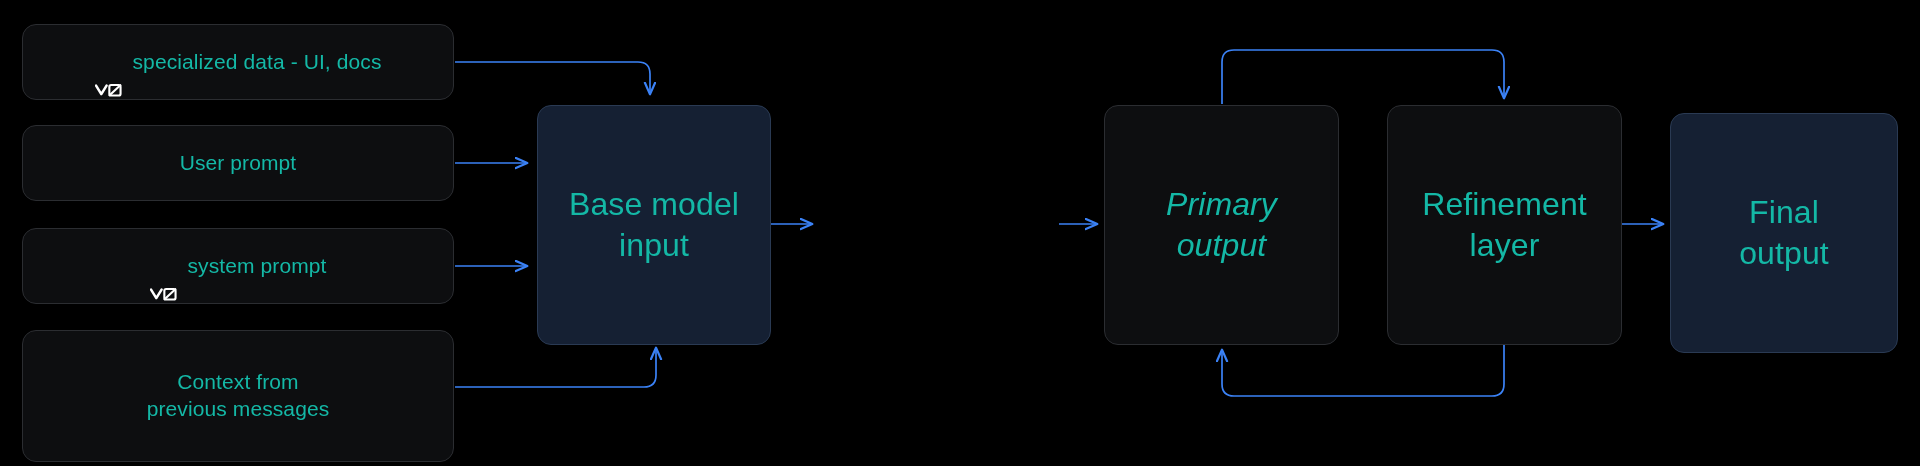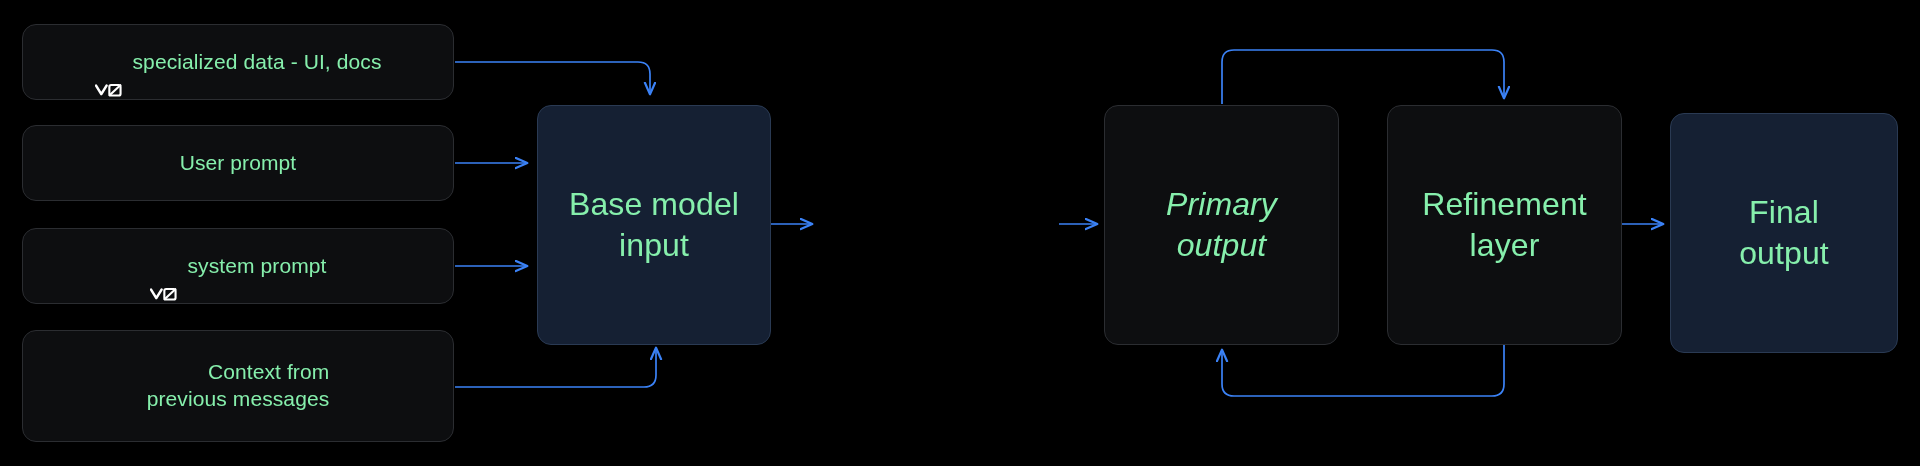--- a/index.html
+++ b/index.html
@@ -26,21 +26,21 @@
   }
   
   .node {
     position: absolute;
     display: flex;
     align-items: center;
     justify-content: center;
     text-align: center;
     border-radius: 14px;
     border: 1px solid #2b2d31;
-    color: #86efac;
+    color: #14b8a6;
     line-height: 1.28;
     letter-spacing: 0.1px;
     z-index: 2;
   }
   .node.dark   { background: #0d0e10; }
   .node.navy   { background: #152033; border-color: #2a3a53; }
 
   .node .label {
     display: flex;
     align-items: center;
@@ -122,21 +122,21 @@
         <svg viewBox="0 0 40 26" xmlns="http://www.w3.org/2000/svg">
           <path d="M1.5 7.5 L9 19.5 L16.5 7.5" fill="none" stroke="#ffffff" stroke-width="3.6" stroke-linecap="round" stroke-linejoin="round"></path>
           <rect x="20.5" y="6.5" width="16" height="15" rx="2.6" fill="none" stroke="#ffffff" stroke-width="3"></rect>
           <path d="M20.8 21.2 L36.2 6.8" stroke="#ffffff" stroke-width="3" stroke-linecap="round"></path>
         </svg>
       </span>
       <span>system prompt</span>
     </span>
   </div>
 
-  <div class="node dark input-node" style="left:22px; top:330px; width:432px; height:112px;text-align:right;">
+  <div class="node dark input-node" style="left:22px; top:330px; width:432px; height:132px;">
     <span class="label">
       <span>Context from
 previous messages</span>
     </span>
   </div>
 
   <div class="node navy pipe-node" style="left:537px; top:105px; width:234px; height:240px;">
     <span class="label">Base model
 input</span>
   </div>

